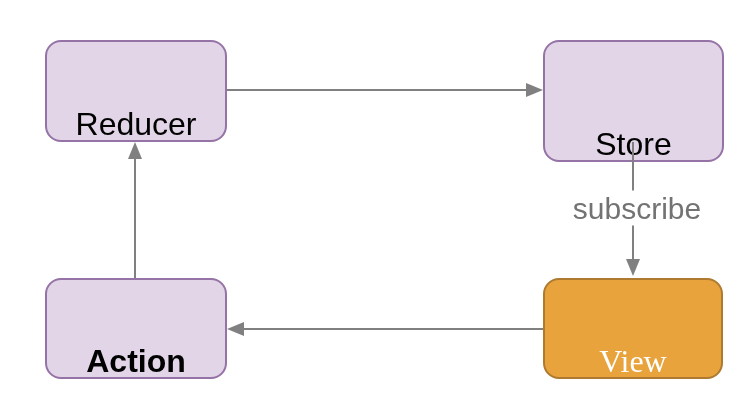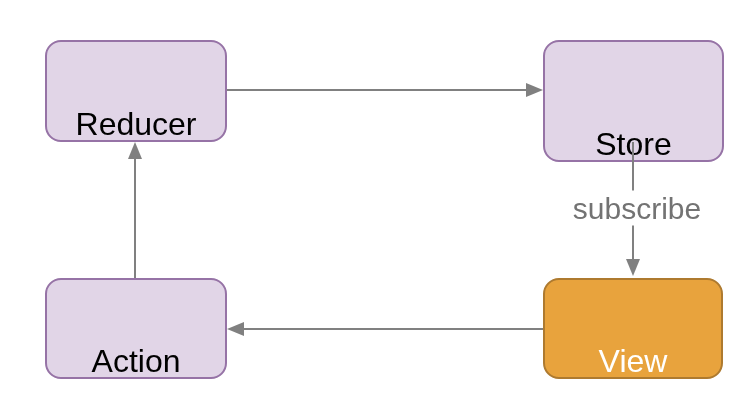--- a/index.html
+++ b/index.html
@@ -28,24 +28,25 @@
   }
   .node.purple {
     background: var(--node-fill-purple, #E1D5E7);
     border: 2px solid var(--node-border-purple, #9673A6);
     color: var(--node-text-dark, #000);
   }
   .node.orange {
     background: var(--node-fill-orange, #E8A33D);
     border: 2px solid var(--node-border-orange, #AE7A2F);
     color: var(--node-text-light, #fff);
+    font-family: Liberation Serif, serif;
   }
   #node-reducer { left: 45px;  top: 40px;  width: 182px; height: 102px; }
   #node-store   { left: 543px; top: 40px;  width: 181px; height: 122px; }
-  #node-action  { left: 45px;  top: 278px; width: 182px; height: 101px; }
+  #node-action  { left: 45px;  top: 278px; width: 182px; height: 101px; font-weight: bold; }
   #node-view    { left: 543px; top: 278px; width: 180px; height: 101px; }
 
   .edge-line {
     position: absolute;
     background: var(--edge-line, #808080);
   }
   .arrowhead {
     position: absolute;
     width: 0;
     height: 0;

